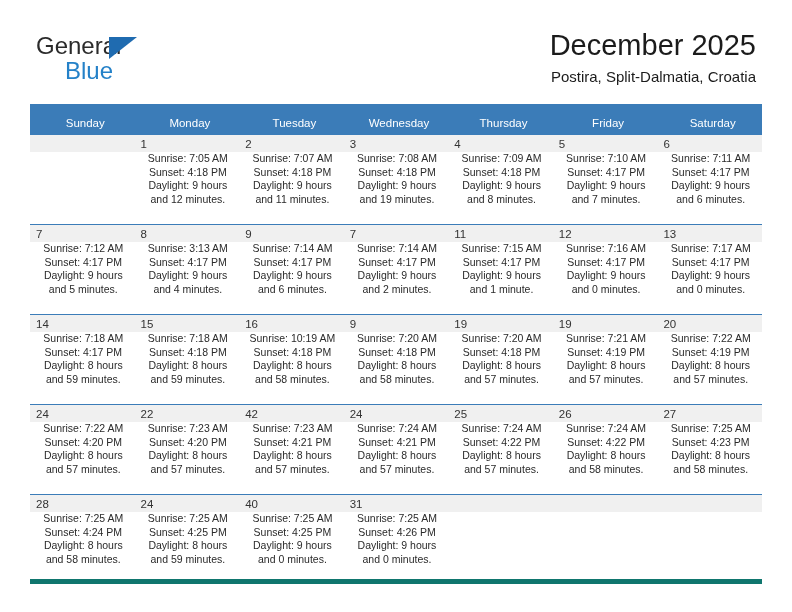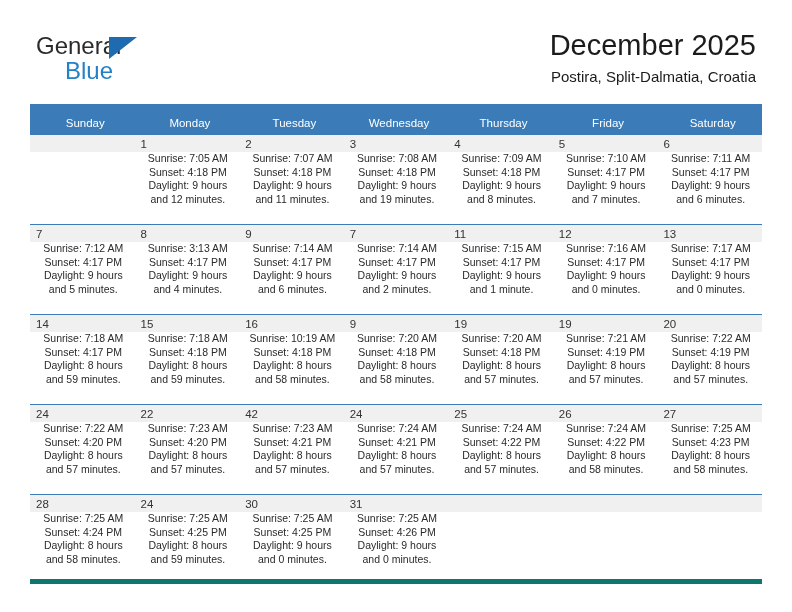--- a/index.html
+++ b/index.html
@@ -516,21 +516,21 @@
               <div class="info">
                 <div>Sunrise: 7:25 AM</div>
                 <div>Sunset: 4:25 PM</div>
                 <div>Daylight: 8 hours</div>
                 <div>and 59 minutes.</div>
               </div>
             </div>
           </td>
           <td>
             <div class="daycell lastline">
-              <div class="daynum-band">30</div>
+              <div class="daynum-band">40</div>
               <div class="info">
                 <div>Sunrise: 7:25 AM</div>
                 <div>Sunset: 4:25 PM</div>
                 <div>Daylight: 9 hours</div>
                 <div>and 0 minutes.</div>
               </div>
             </div>
           </td>
           <td>
             <div class="daycell lastline">

